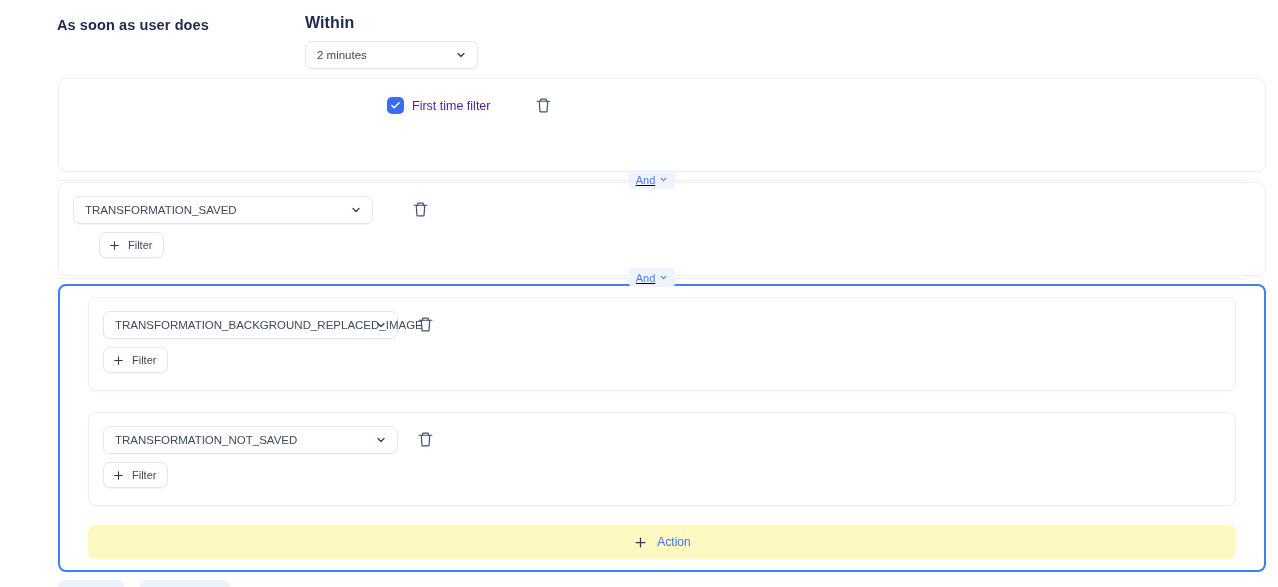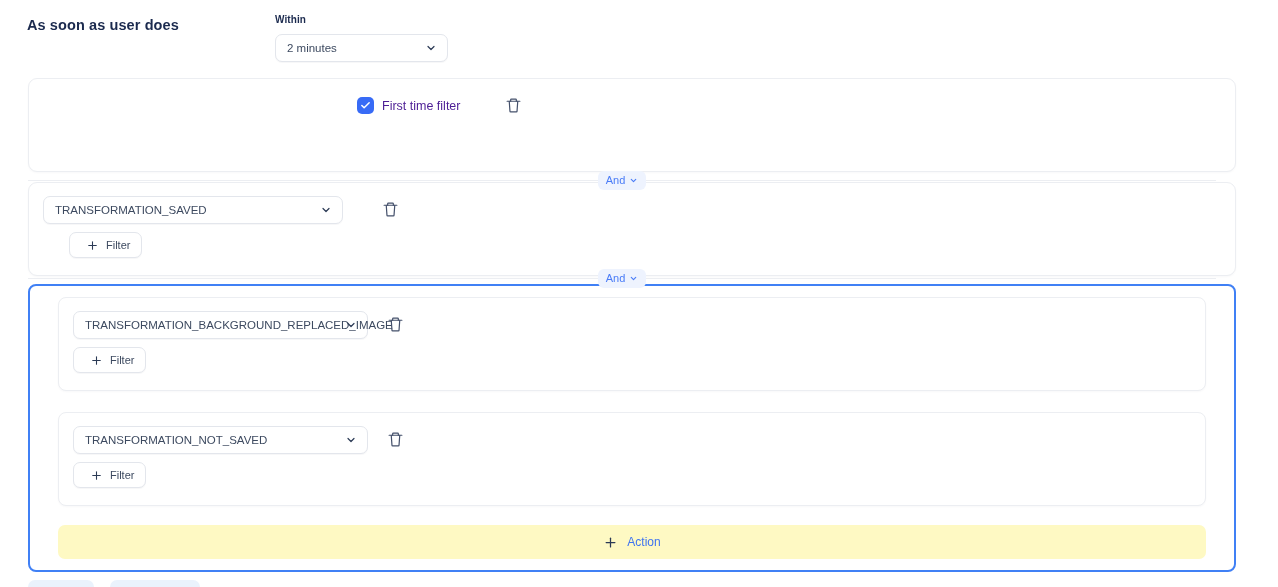--- a/index.html
+++ b/index.html
@@ -3,34 +3,34 @@
 <meta charset="utf-8">
 <style>
   * { box-sizing: border-box; }
   html, body {
     margin: 0; padding: 0;
     width: 1278px; height: 587px;
     background: #ffffff;
     font-family: "Liberation Sans", sans-serif;
     overflow: hidden;
   }
-  .page { position: relative; width: 1244px; height: 587px; background:#fff; }
+  .page { position: relative; width: 1244px; height: 587px; background:#fff;margin-left:30px; }
 
   
   .header-row {
     position: absolute; top: 0; left: 0; right: 0; height: 78px;
   }
   .trigger-title {
     position: absolute; left: 27px; top: 17px;
     font-size: 14.5px; font-weight: 700; color: #1b2a4e;
     letter-spacing: .1px;
   }
   .within-wrap { position: absolute; left: 275px; top: 14px; }
   .within-label {
-    font-size: 10px; font-weight: 700; color: #1b2a4e;
+    font-size: 16px; font-weight: 700; color: #1b2a4e;
     display: block; margin-bottom: 9px; letter-spacing:.1px;
   }
   .select-box {
     position: relative;
     background: #fff; border: 1px solid #e3e6ec; border-radius: 7px;
     height: 28px; display: flex; align-items: center;
     padding: 0 30px 0 11px;
     font-size: 11.5px; color: #3d4a60; white-space: nowrap;
     box-shadow: 0 1px 1px rgba(22,34,57,.035);
   }
@@ -63,31 +63,31 @@
   }
   .cbx {
     width: 17px; height: 17px; border-radius: 5px; background: #386bf6;
     display: flex; align-items: center; justify-content: center; flex: 0 0 auto;
   }
   .cbx-label { font-size: 12.5px; color: #4c1d95; white-space: nowrap; }
 
   .filter-btn {
     position: absolute;
     height: 26px; display: inline-flex; align-items: center; gap: 7px;
-    padding: 0 11px 0 16px;
+    padding: 0 11px 0 8px;
     background: #fff; border: 1px solid #e3e6ec; border-radius: 7px;
     font-size: 11px; color: #3d4a60; cursor: pointer;
     box-shadow: 0 1px 1px rgba(22,34,57,.035);
   }
   .plus { display: inline-flex; }
 
   
   .conn {
     position: absolute; left: 0; right: 0; height: 20px;
-    display: flex; align-items: center; justify-content: center;
+    display: flex; align-items: flex-start; justify-content: center; text-decoration: underline;
   }
   .conn-line {
     position: absolute; left: 28px; right: 28px; top: 50%; height: 1px;
     background: #eceef2;
   }
   .conn-chip {
     position: relative; z-index: 2;
     background: #eef3fe; border-radius: 6px;
     height: 19px; padding: 0 8px;
     display: inline-flex; align-items: center; gap: 4px;

